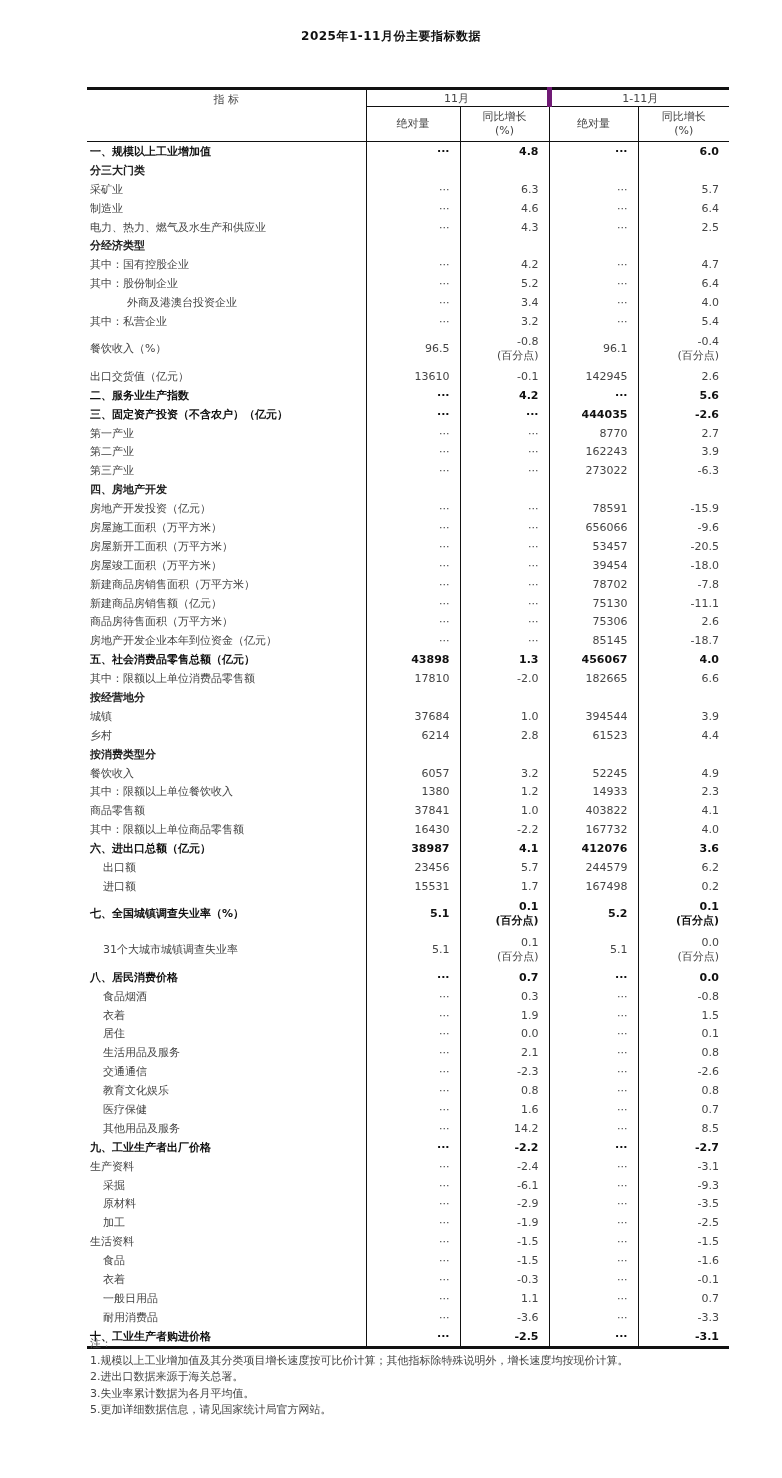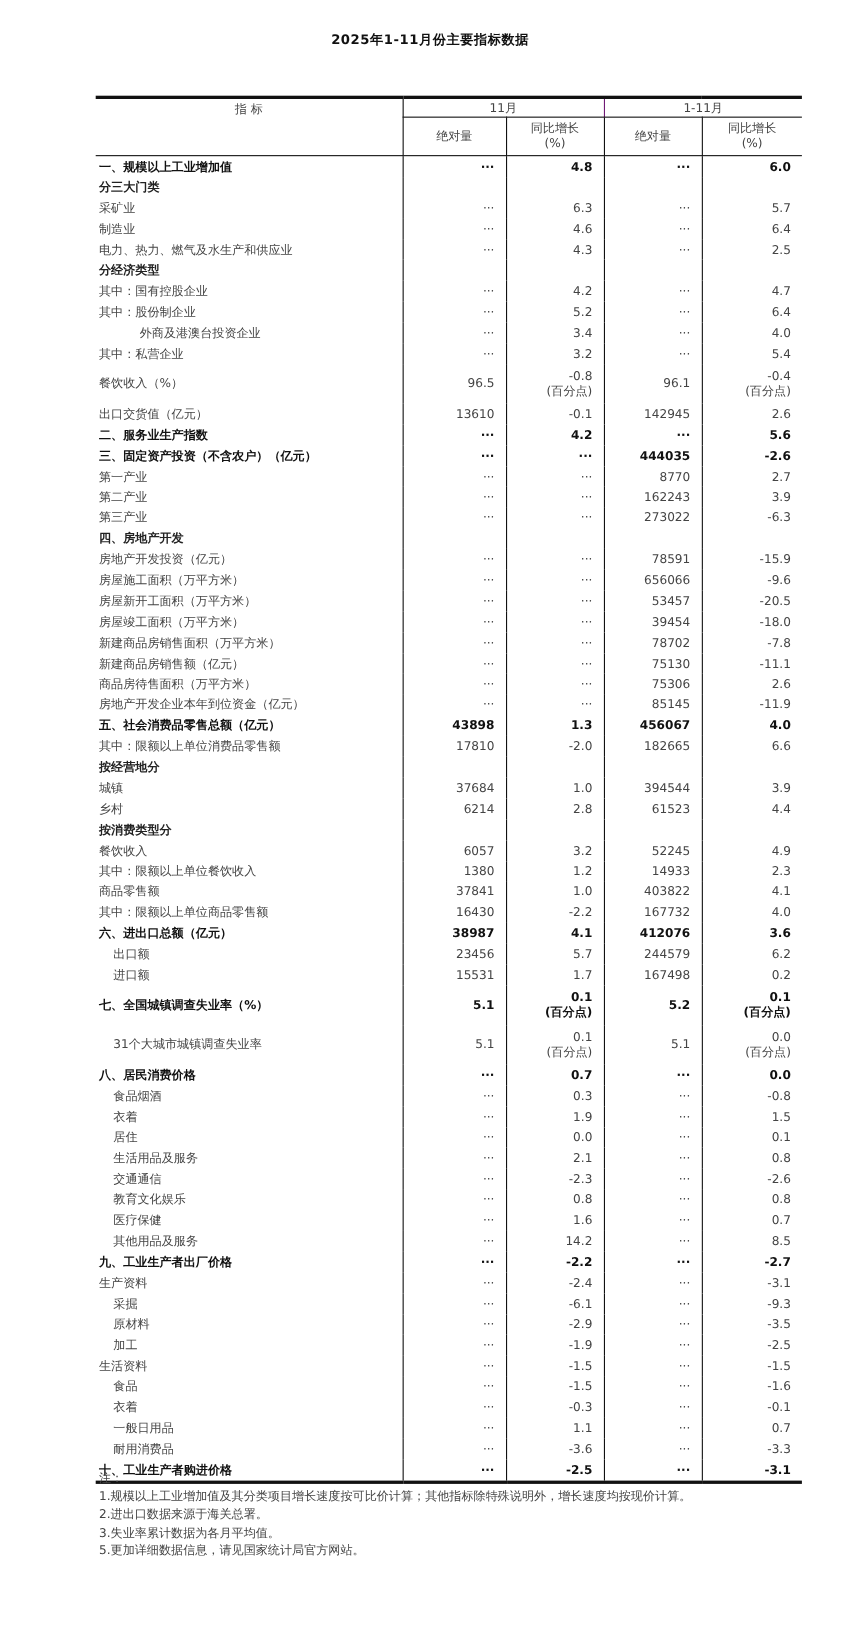--- a/index.html
+++ b/index.html
@@ -4,21 +4,21 @@
 <style>
   html, body { margin:0; padding:0; background:#fff; }
   body { width:782px; height:1478px; position:relative; font-family:"DejaVu Sans", "Liberation Sans", sans-serif; color:#333; overflow:hidden; }
   .title { position:absolute; left:0; top:28px; width:782px; text-align:center; font-size:12px; font-weight:bold; color:#111; letter-spacing:0.5px; }
   table { position:absolute; left:87px; top:87px; width:642px; border-collapse:collapse; table-layout:fixed; font-size:11px; }
   col.c0 { width:279px; } col.c1 { width:94px; } col.c2 { width:89px; } col.c3 { width:89px; } col.c4 { width:91px; }
   thead tr.h1 th { border-top:3px solid #111; height:16px; }
   thead th { font-weight:normal; color:#444; font-size:11px; padding:0; text-align:center; vertical-align:middle; }
   thead th.ind { border-right:1px solid #111; }
   thead th.grp { border-bottom:1px solid #111; }
-  thead th.grp.mid { border-right:1px solid #701a75;text-align:center; }
+  thead th.grp.mid { border-right:5px solid #701a75;text-align:center; }
   thead tr.h2 th { height:34px; line-height:14px; }
   thead tr.h2 th.b { border-right:1px solid #111; }
   thead tr.h2 th { border-bottom:1px solid #111; }
   tbody td { height:18.9px; padding:0 4px; white-space:nowrap; color:#444; }
   tbody td.n { text-align:right; padding-right:10px; border-left:1px solid #111; }
   tbody td.lbl { padding-left:3px; }
   tbody tr.bold td { font-weight:bold; color:#111; }
   tbody tr.sec td.lbl { font-weight:bold; color:#222;margin-top:12px; }
   tbody tr.tall td { height:36px; line-height:14px; }
   tbody tr.last td { border-bottom:3px solid #111; }
@@ -235,21 +235,21 @@
         <td class="n"><span>···</span></td>
         <td class="n"><span>···</span></td>
         <td class="n"><span>75306</span></td>
         <td class="n"><span>2.6</span></td>
       </tr>
       <tr>
         <td class="lbl">房地产开发企业本年到位资金（亿元）</td>
         <td class="n"><span>···</span></td>
         <td class="n"><span>···</span></td>
         <td class="n"><span>85145</span></td>
-        <td class="n"><span>-11.9</span></td>
+        <td class="n"><span>-18.7</span></td>
       </tr>
       <tr class="bold">
         <td class="lbl">五、社会消费品零售总额（亿元）</td>
         <td class="n"><span>43898</span></td>
         <td class="n"><span>1.3</span></td>
         <td class="n"><span>456067</span></td>
         <td class="n"><span>4.0</span></td>
       </tr>
       <tr>
         <td class="lbl">其中：限额以上单位消费品零售额</td>

